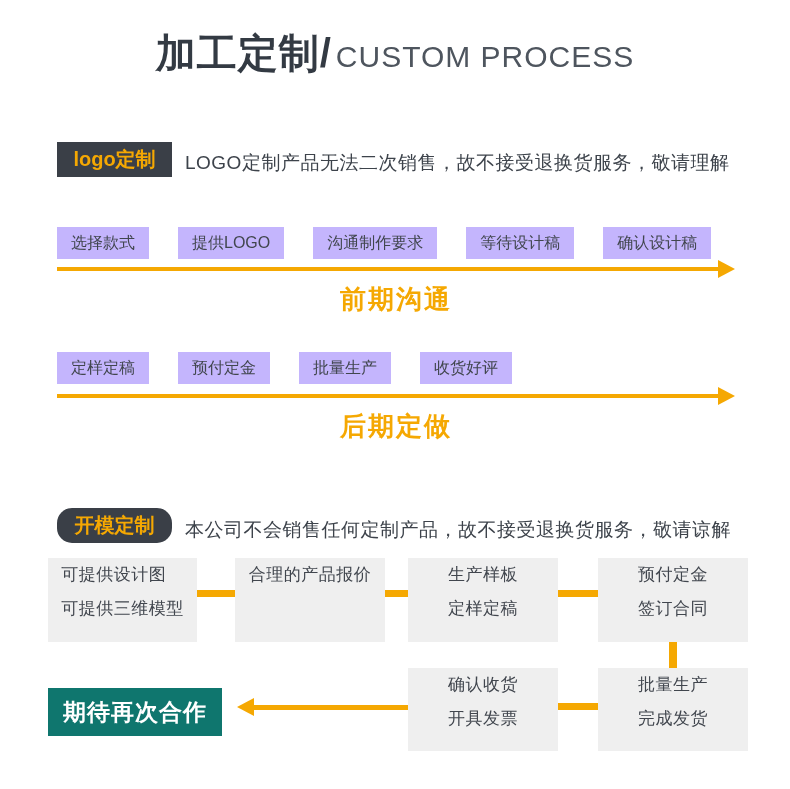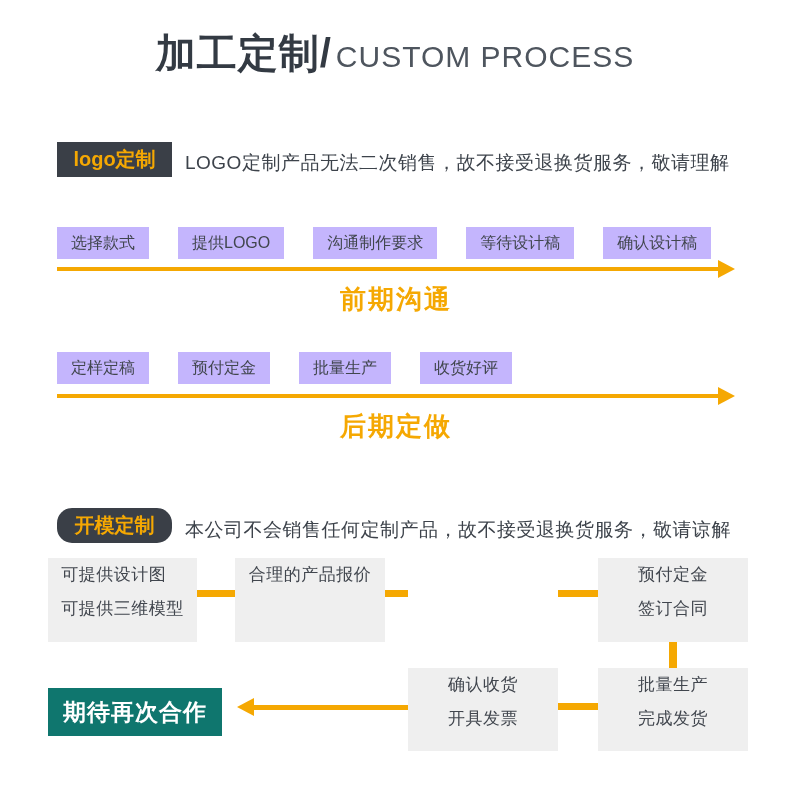--- a/index.html
+++ b/index.html
@@ -123,20 +123,26 @@
     <div class="inner">
       <div>可提供设计图</div>
       <div>可提供三维模型</div>
     </div>
   </div>
   <div class="fbox fb">
     <div class="inner">
       <div>合理的产品报价</div>
     </div>
   </div>
+  <div class="fbox fc">
+    <div class="inner">
+      <div>生产样板</div>
+      <div>定样定稿</div>
+    </div>
+  </div>
   <div class="fbox fd">
     <div class="inner">
       <div>预付定金</div>
       <div>签订合同</div>
     </div>
   </div>
   <div class="fbox fe">
     <div class="inner">
       <div>批量生产</div>
       <div>完成发货</div>

